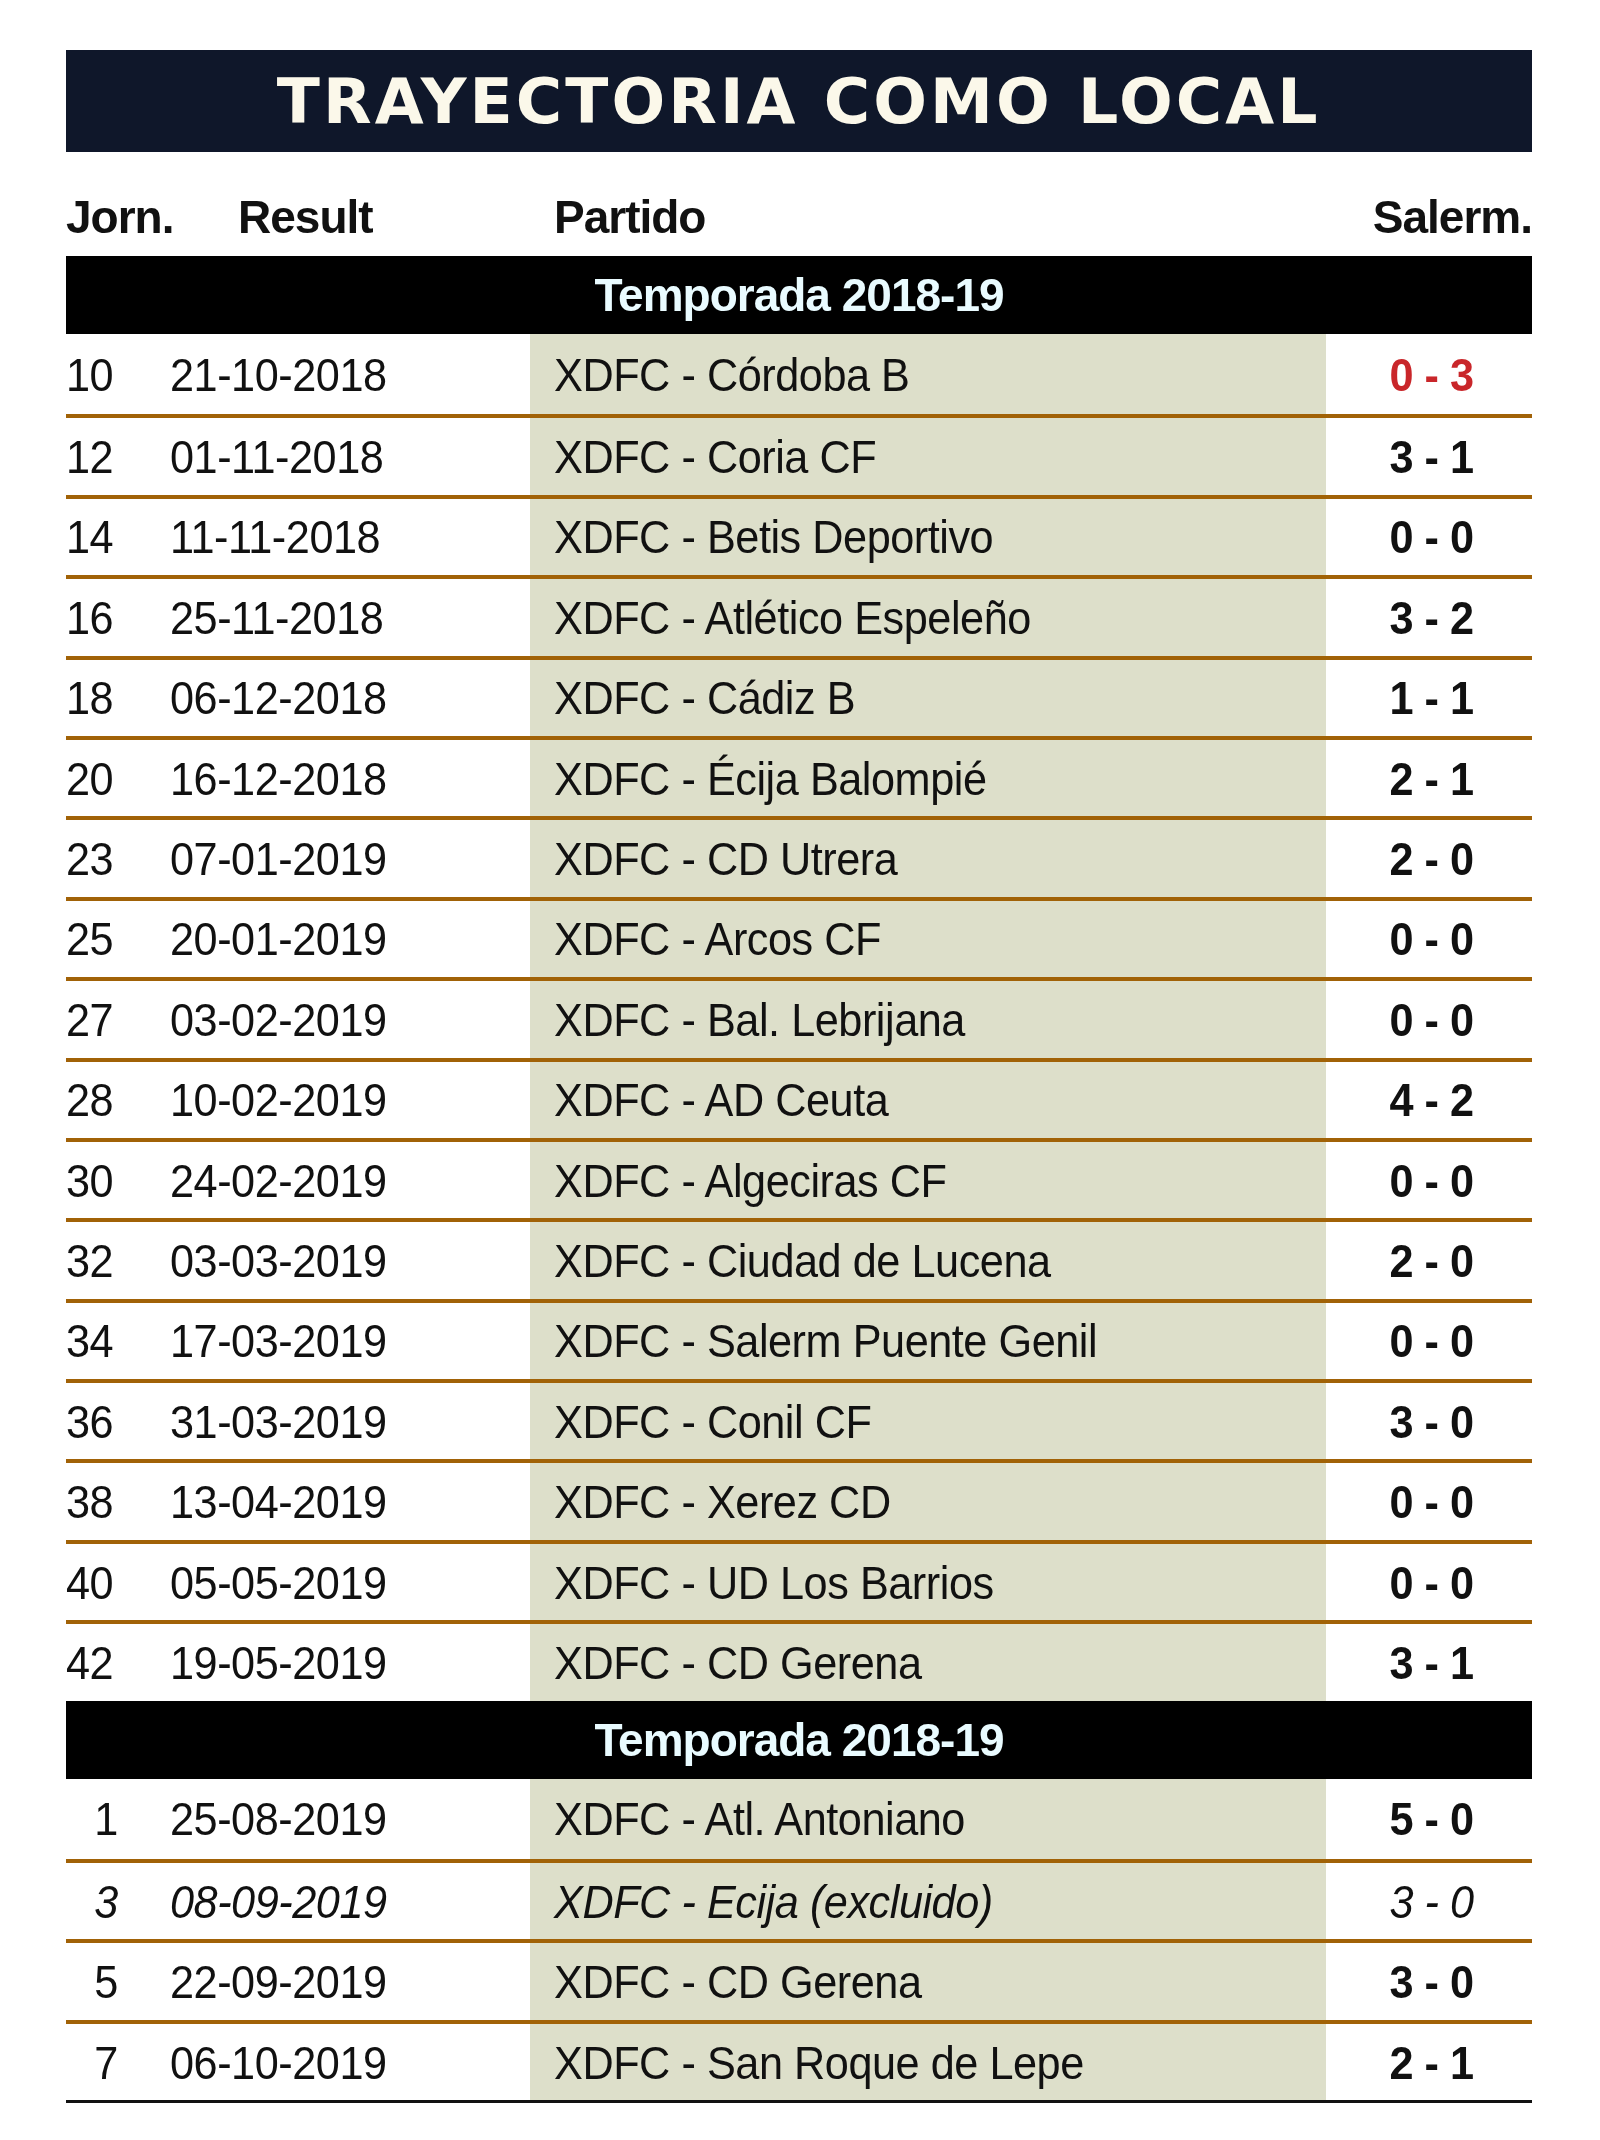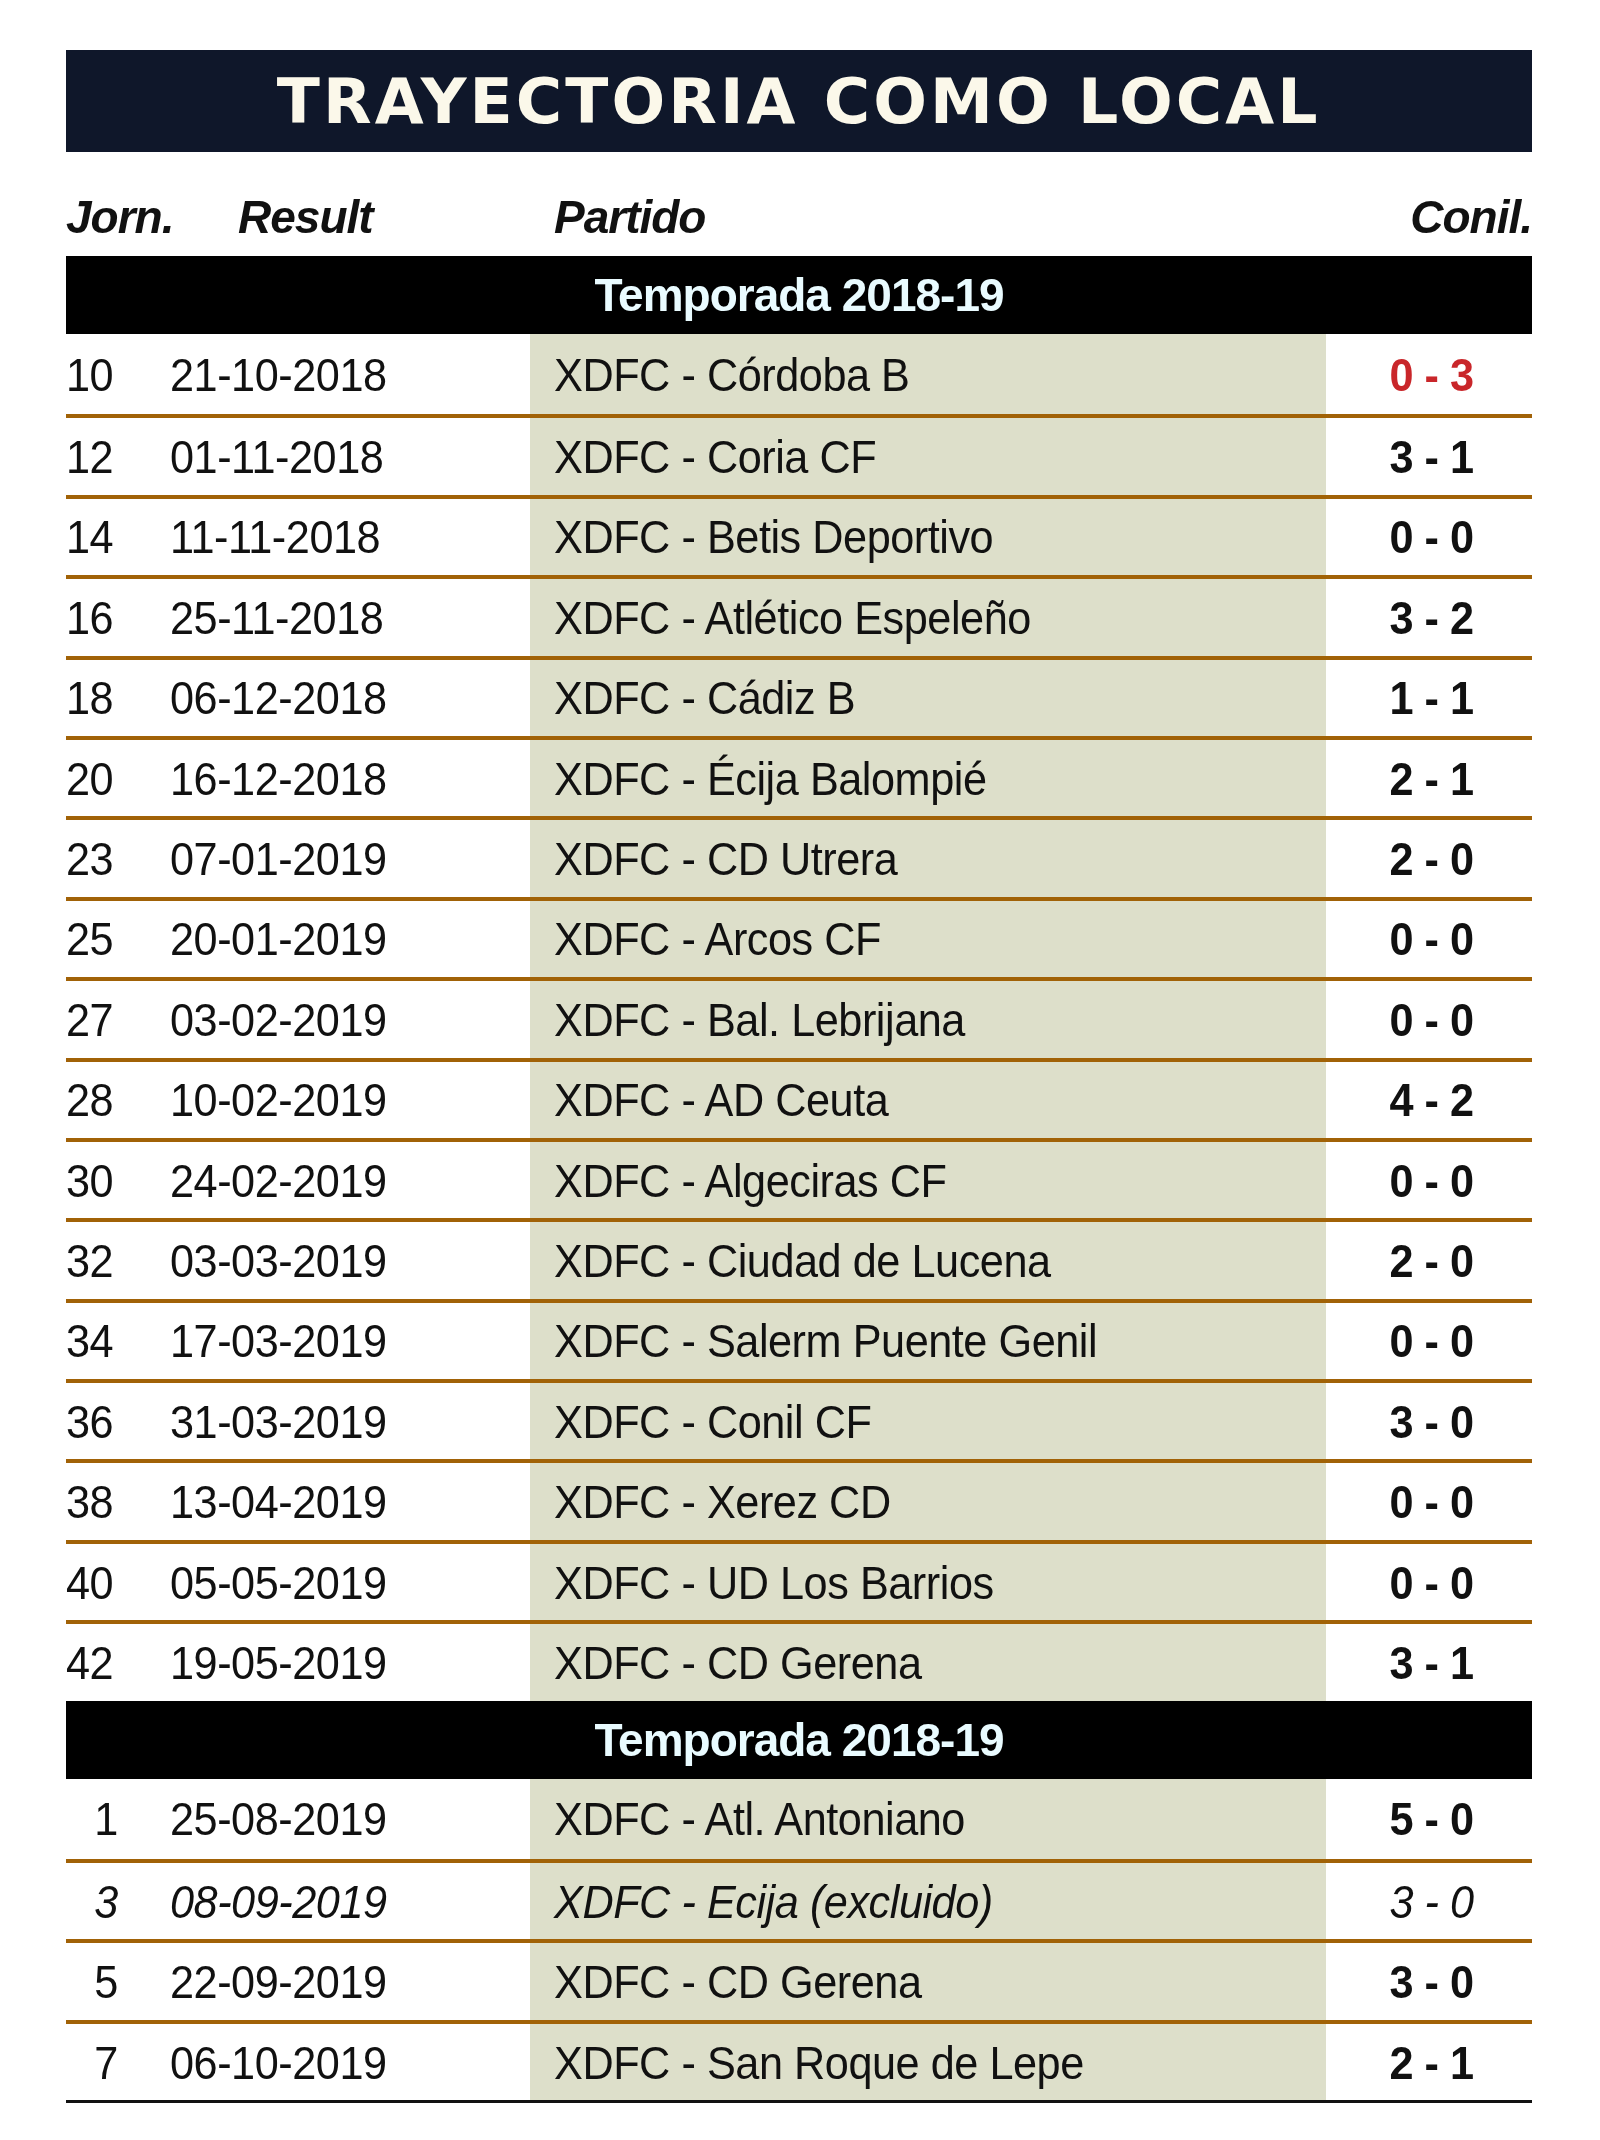--- a/index.html
+++ b/index.html
@@ -11,21 +11,21 @@
   .wrap { position: absolute; left: 66px; top: 50px; width: 1466px; }
   .title-bar {
     height: 102px; background: #0f172a; display: flex; align-items: center; justify-content: center;
   }
   .title-bar span {
     font-family: "DejaVu Sans", sans-serif; font-weight: bold; font-size: 62px; color: #fbf8ea;
     letter-spacing: 3px; transform: scaleX(1.02);
   }
   .col-header {
     height: 104px; position: relative;
-    font-family: "Liberation Sans", sans-serif; font-weight: bold; font-size: 46px; letter-spacing: -1px; font-style: italic;
+    font-family: "Liberation Sans", sans-serif; font-weight: bold; font-size: 46px; letter-spacing: -1px;
   }
   .col-header span { position: absolute; top: 38px; }
   .season-bar {
     height: 78px; background: #000000; display: flex; align-items: center; justify-content: center;
   }
   .season-bar span {
     font-family: "Liberation Sans", sans-serif; font-weight: bold; font-size: 46px; color: #e9fbff;
     letter-spacing: -1px;
   }
   .row {
@@ -58,21 +58,21 @@
 
 <div class="wrap">
   <div class="title-bar">
     <span>TRAYECTORIA COMO LOCAL</span>
   </div>
 
   <div class="col-header">
     <span style="left:0">Jorn.</span>
     <span style="left:172px">Result</span>
     <span style="left:488px">Partido</span>
-    <span style="right:0">Conil.</span>
+    <span style="right:0">Salerm.</span>
   </div>
 
   <div id="body-container">
       <div class="season-bar">
         <span>Temporada 2018-19</span>
       </div>
       <div class="row">
         <div class="shade"></div>
         <div class="cell c-jorn">10</div>
         <div class="cell c-fecha">21-10-2018</div>

